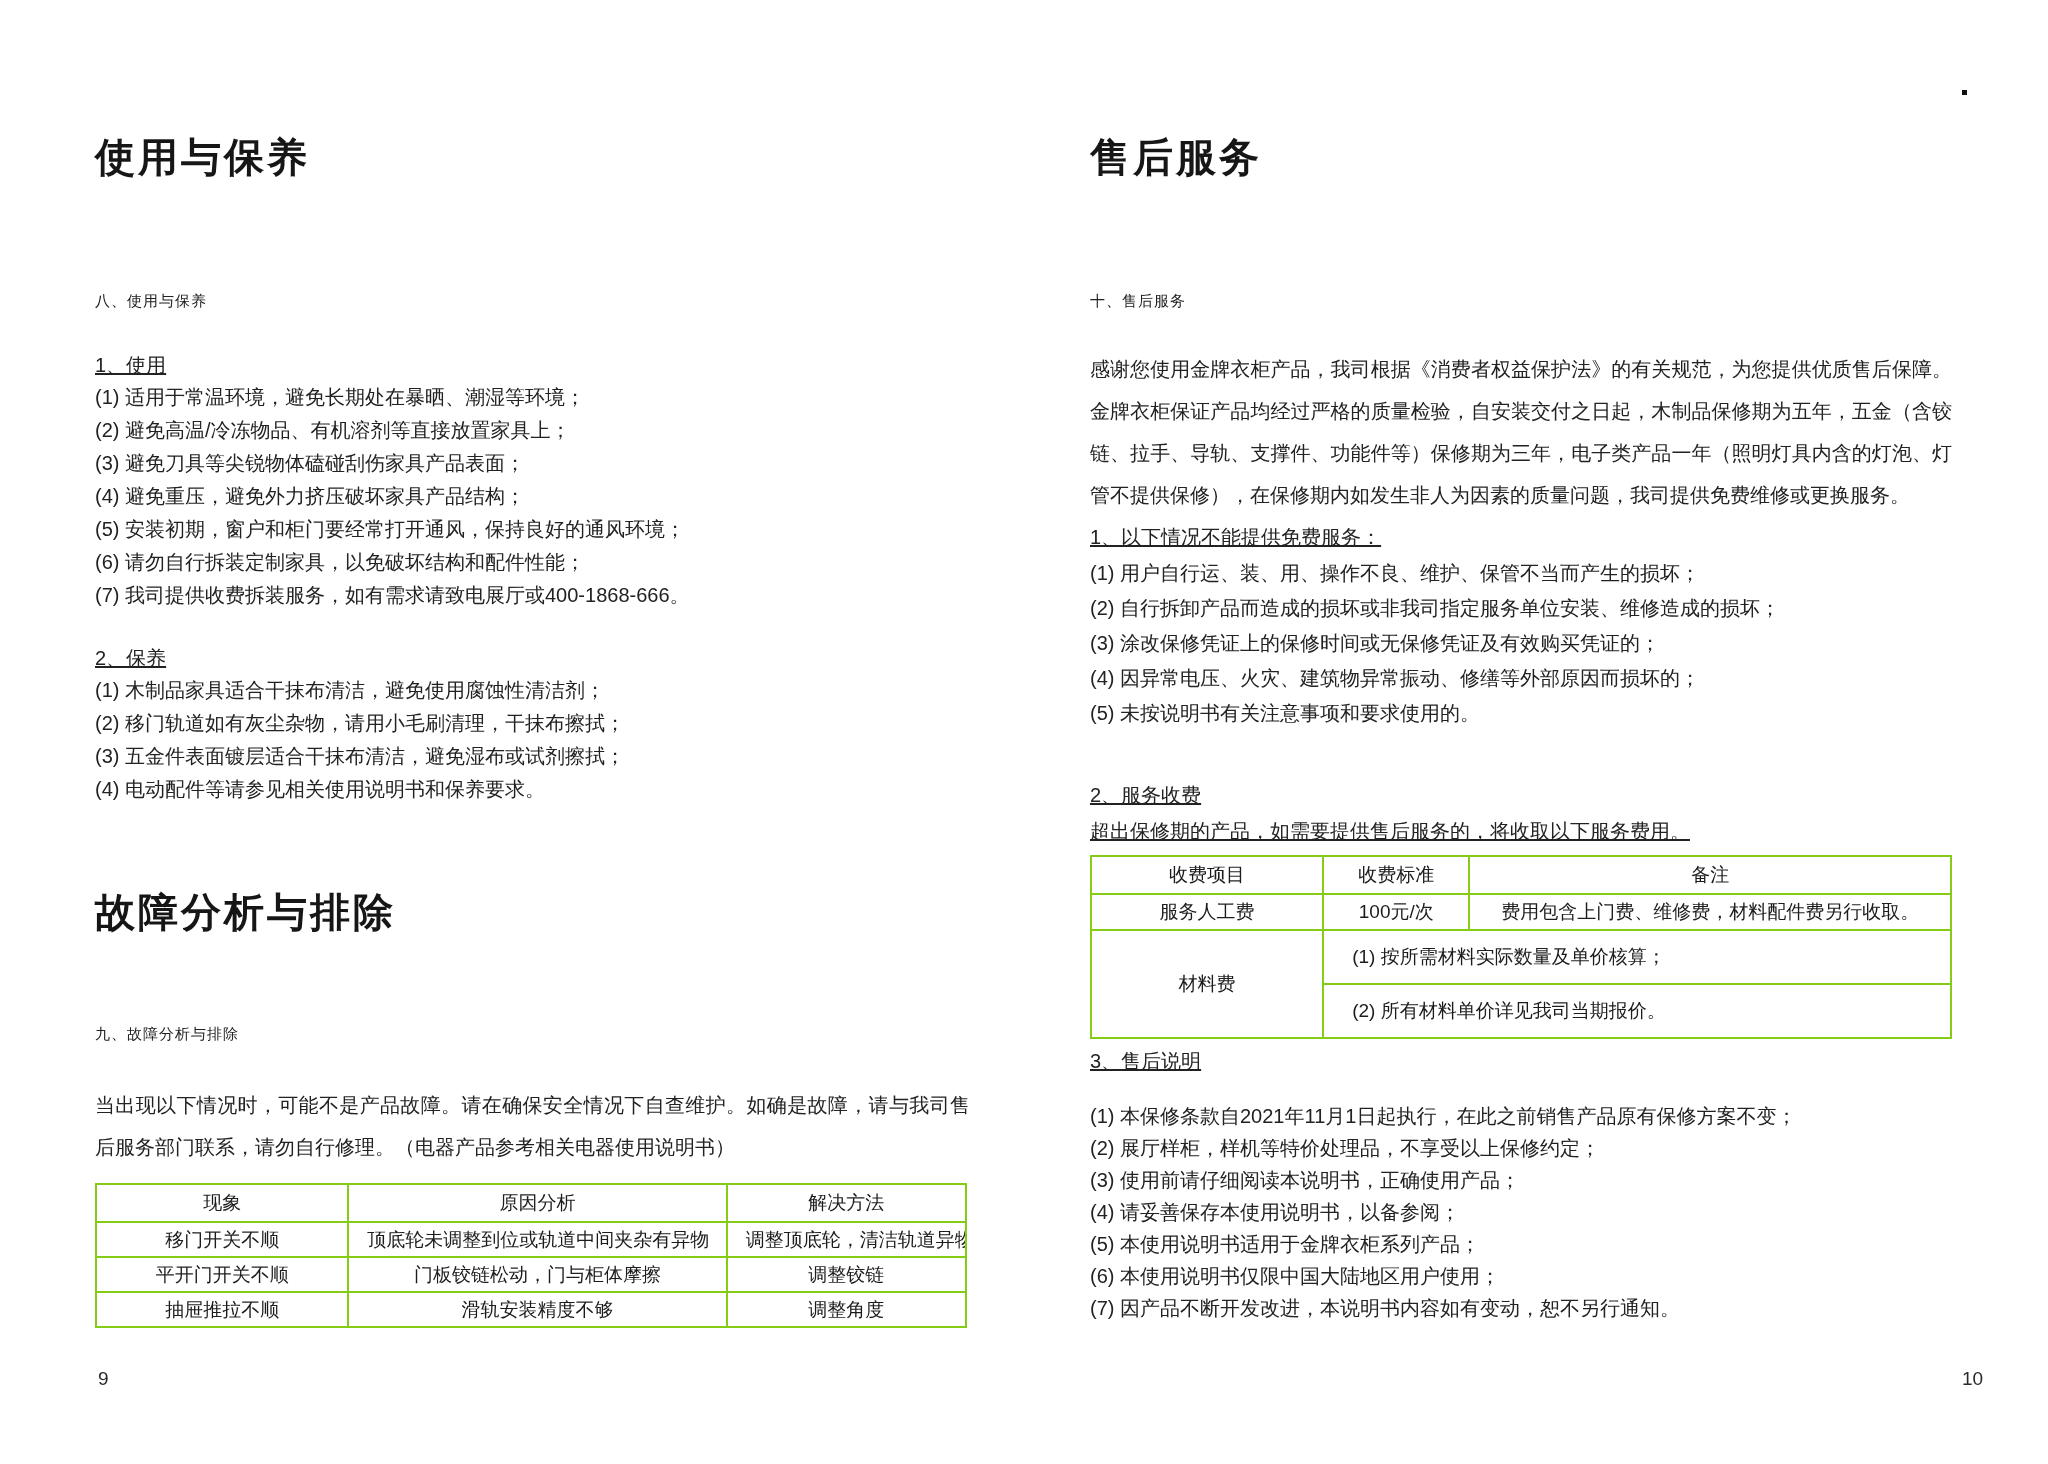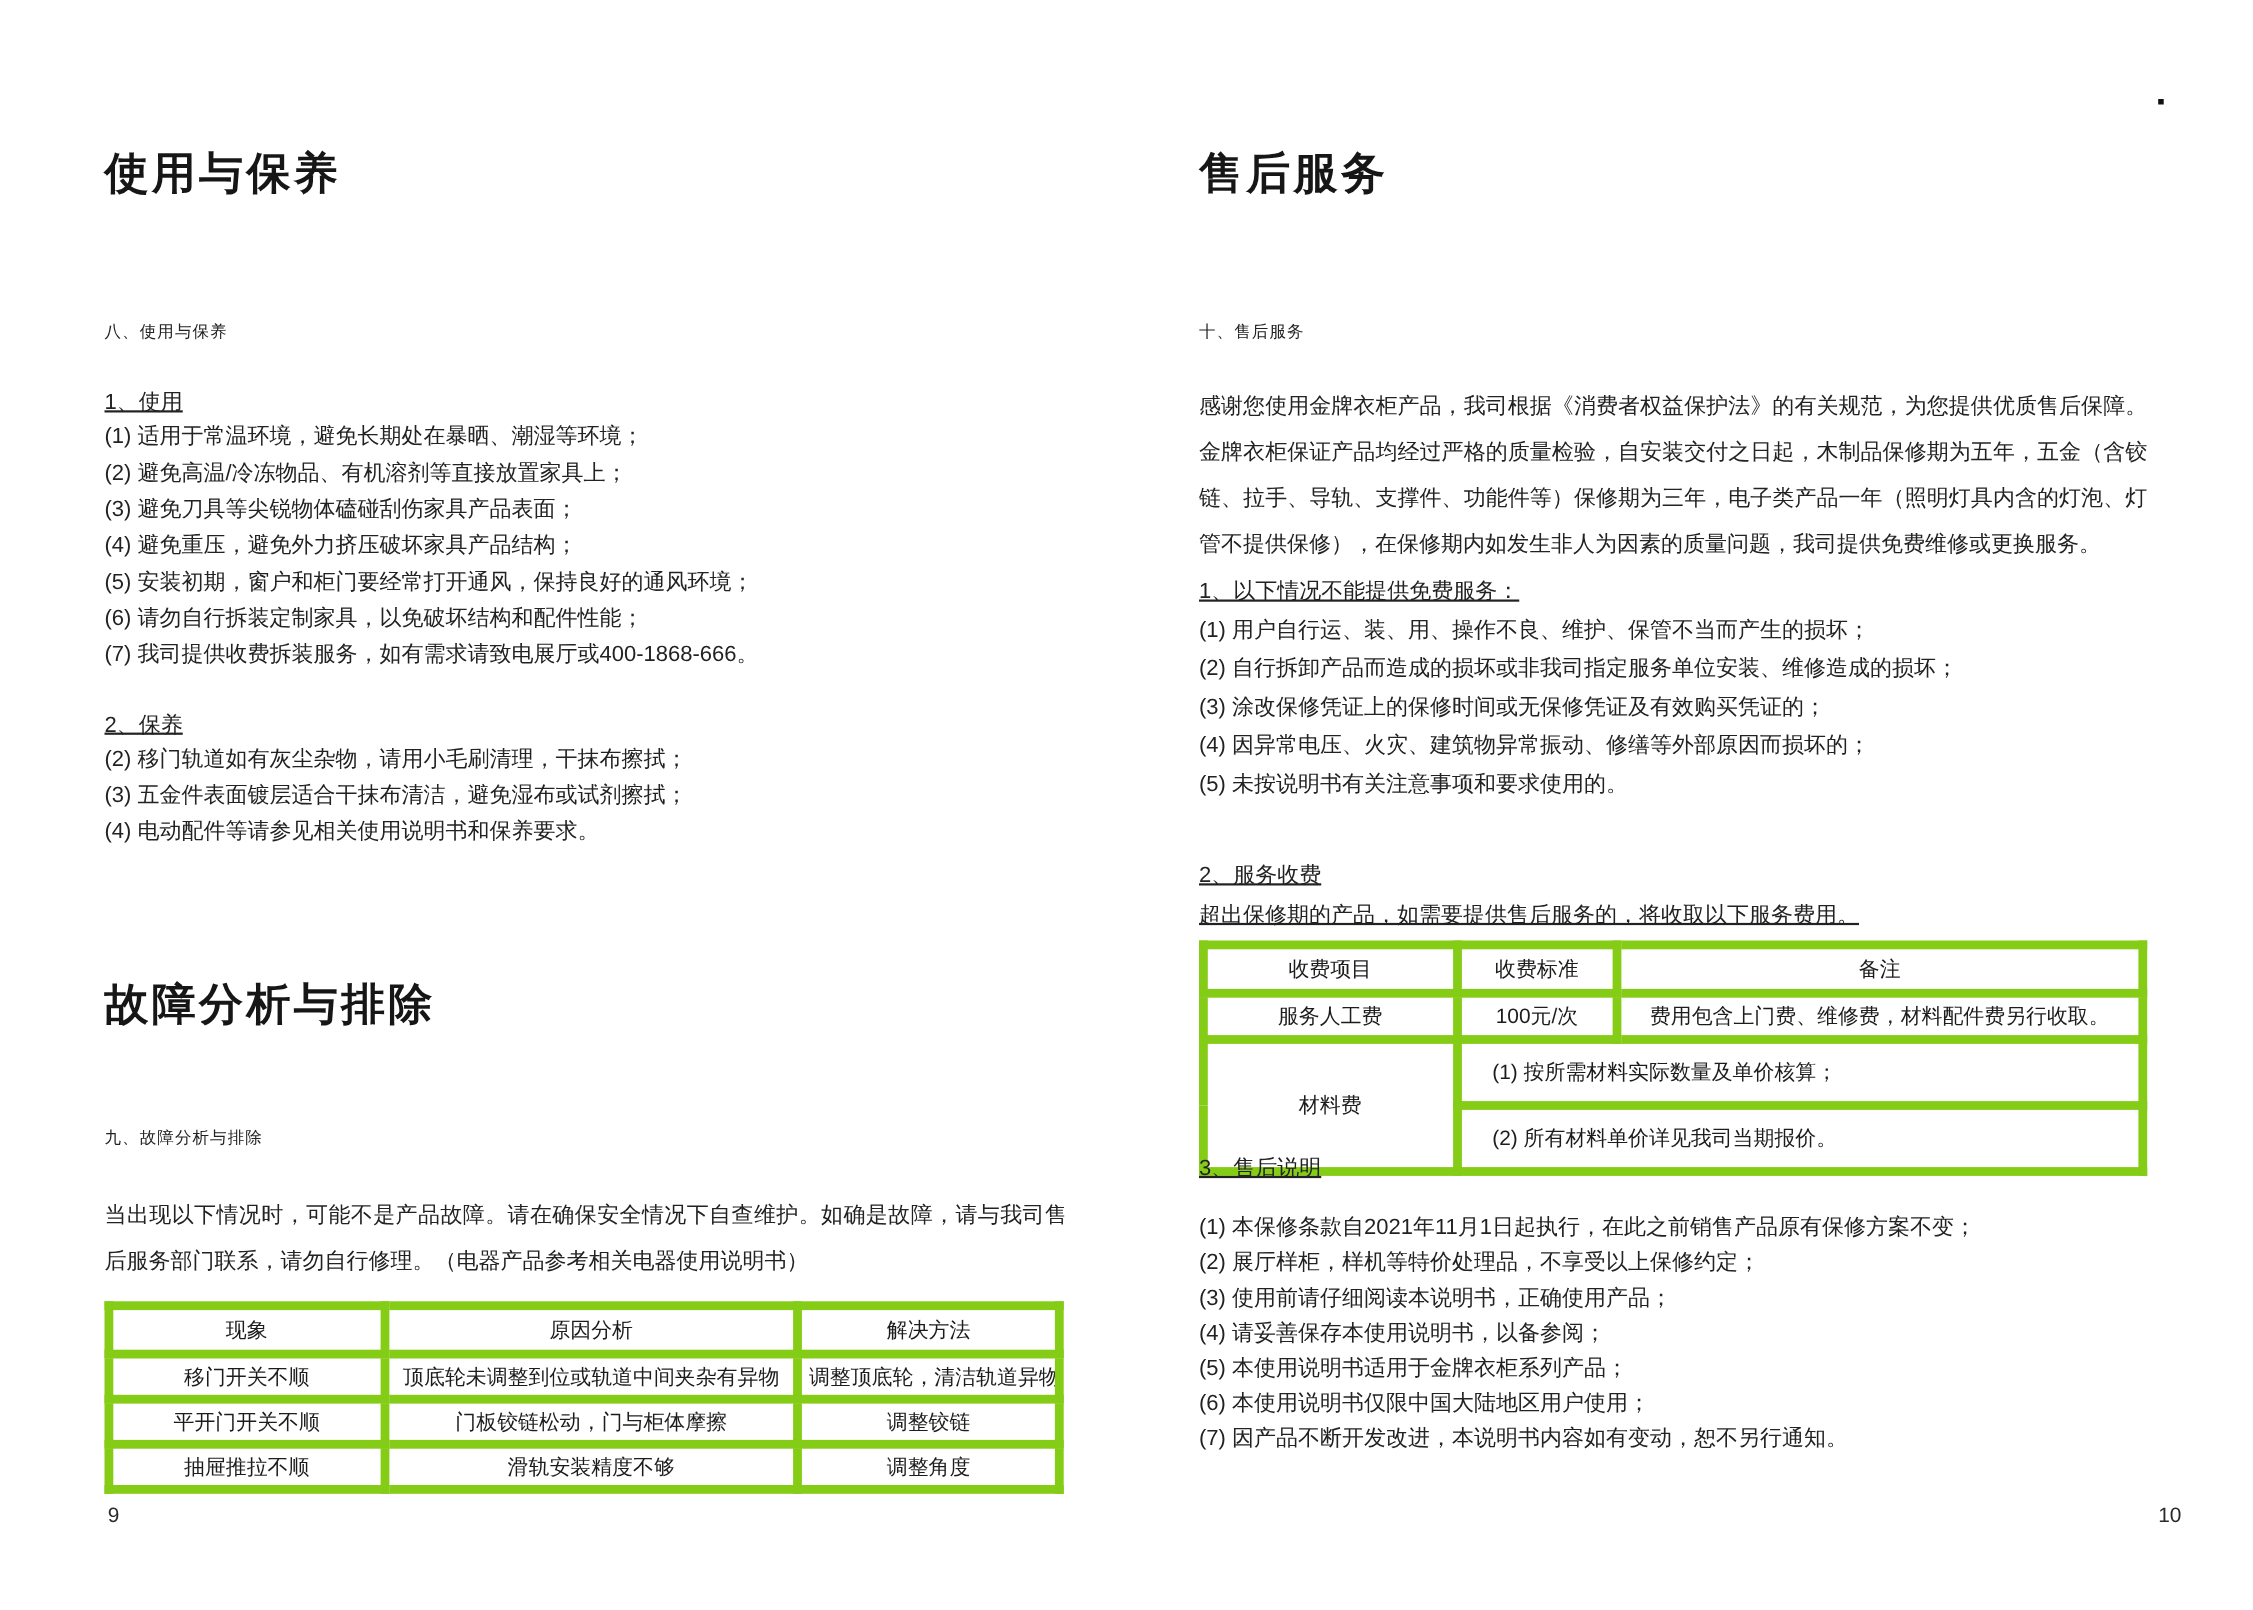--- a/index.html
+++ b/index.html
@@ -17,22 +17,22 @@
   .sec-head  { font-size:15px; letter-spacing:1px; white-space:nowrap; color:#222; }
   .sub-head  { font-size:20px; white-space:nowrap; color:#222;text-decoration:underline; }
   .para      { font-size:20px; line-height:42px; text-align:justify; color:#222; }
   .list .line{ font-size:20px; white-space:nowrap; color:#222; }
   .lh33 .line{ line-height:33px; }
   .lh35 .line{ line-height:35px; }
   .lh32 .line{ line-height:32px; }
 
   table.tbl { border-collapse:collapse; table-layout:fixed; }
   table.tbl td {
-    border:8px solid #84cc16; text-align:center; vertical-align:middle;
-    font-size:19px; color:#1c1c1c; padding:0 6px; overflow:hidden; white-space:nowrap;
+    border:2px solid #84cc16; text-align:center; vertical-align:middle;
+    font-size:19px; color:#1c1c1c; padding:0 18px; overflow:hidden; white-space:nowrap;
   }
   .fault-tbl { width:872px; }
   .fault-tbl tr td { height:33px; }
   .fault-tbl tr.hdr td { height:36px; }
   .fee-tbl { width:862px; }
   .fee-tbl tr.hdr td { height:36px; }
   .fee-tbl tr.labor td { height:34px; }
   .fee-tbl td.mat { text-align:left; padding-left:28px; height:52px; }
   .fee-tbl td.mat-label { height:auto; }
 
@@ -58,20 +58,21 @@
       <div class="line">(3) 避免刀具等尖锐物体磕碰刮伤家具产品表面；</div>
       <div class="line">(4) 避免重压，避免外力挤压破坏家具产品结构；</div>
       <div class="line">(5) 安装初期，窗户和柜门要经常打开通风，保持良好的通风环境；</div>
       <div class="line">(6) 请勿自行拆装定制家具，以免破坏结构和配件性能；</div>
       <div class="line">(7) 我司提供收费拆装服务，如有需求请致电展厅或400-1868-666。</div>
     </div>
 
     <div class="abs sub-head" style="top:645px">2、保养</div>
 
     <div class="abs list lh33" style="top:674px">
+      <div class="line">(1) 木制品家具适合干抹布清洁，避免使用腐蚀性清洁剂；</div>
       <div class="line">(2) 移门轨道如有灰尘杂物，请用小毛刷清理，干抹布擦拭；</div>
       <div class="line">(3) 五金件表面镀层适合干抹布清洁，避免湿布或试剂擦拭；</div>
       <div class="line">(4) 电动配件等请参见相关使用说明书和保养要求。</div>
     </div>
 
     <div class="abs big-title" style="top:885px">故障分析与排除</div>
 
     <div class="abs sec-head" style="top:1025px">九、故障分析与排除</div>
 
     <div class="abs para" style="top:1084px; width:875px">当出现以下情况时，可能不是产品故障。请在确保安全情况下自查维护。如确是故障，请与我司售后服务部门联系，请勿自行修理。（电器产品参考相关电器使用说明书）</div>

